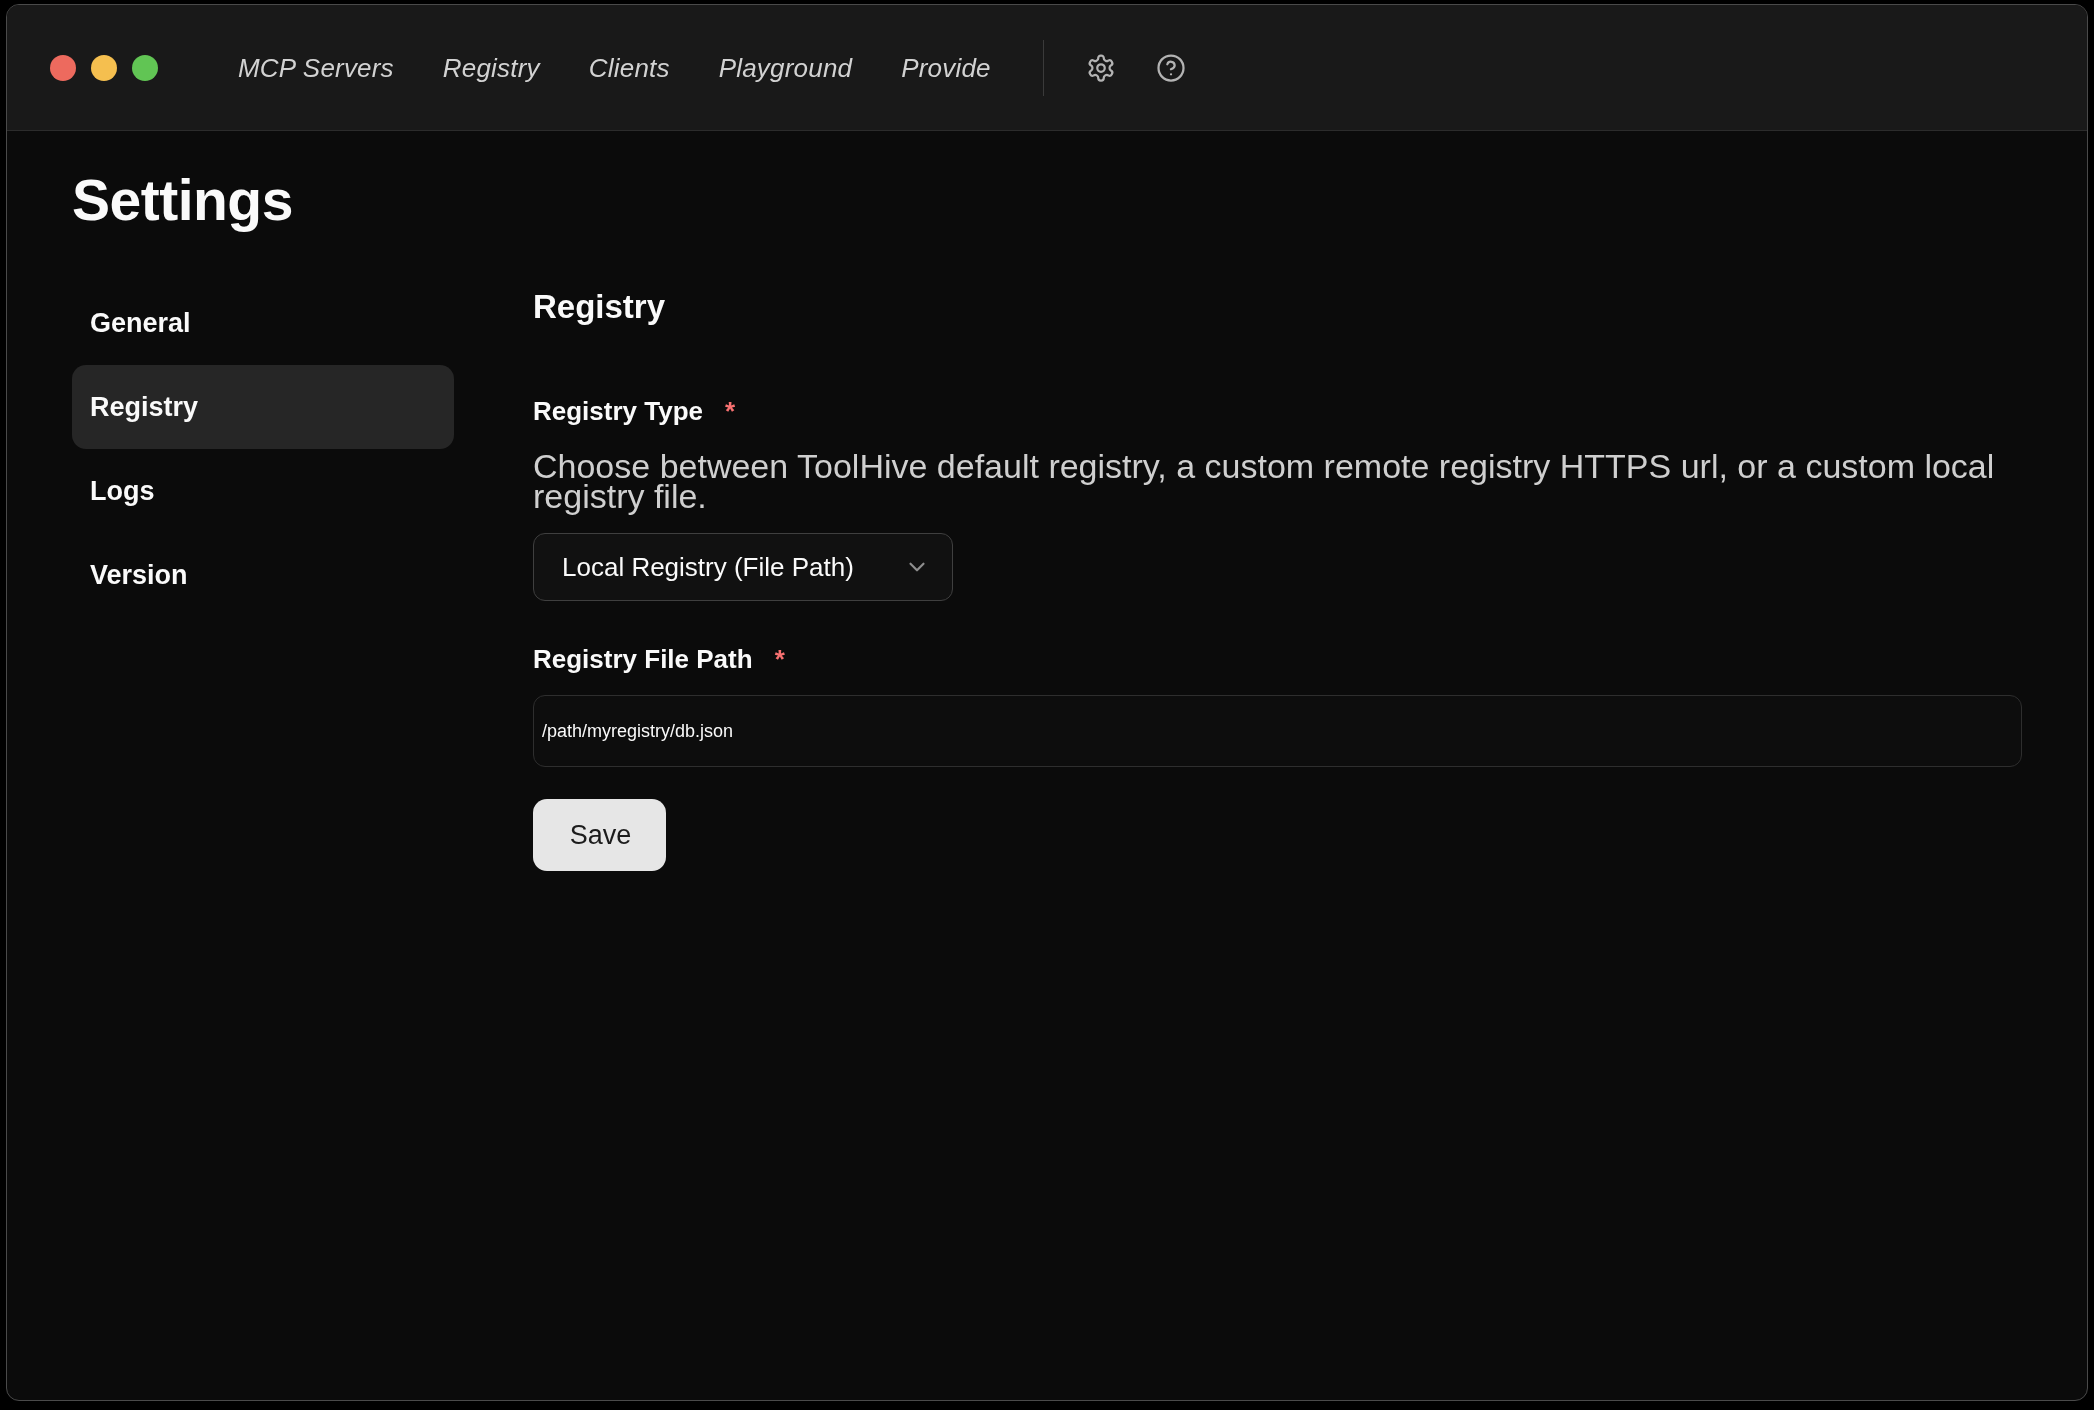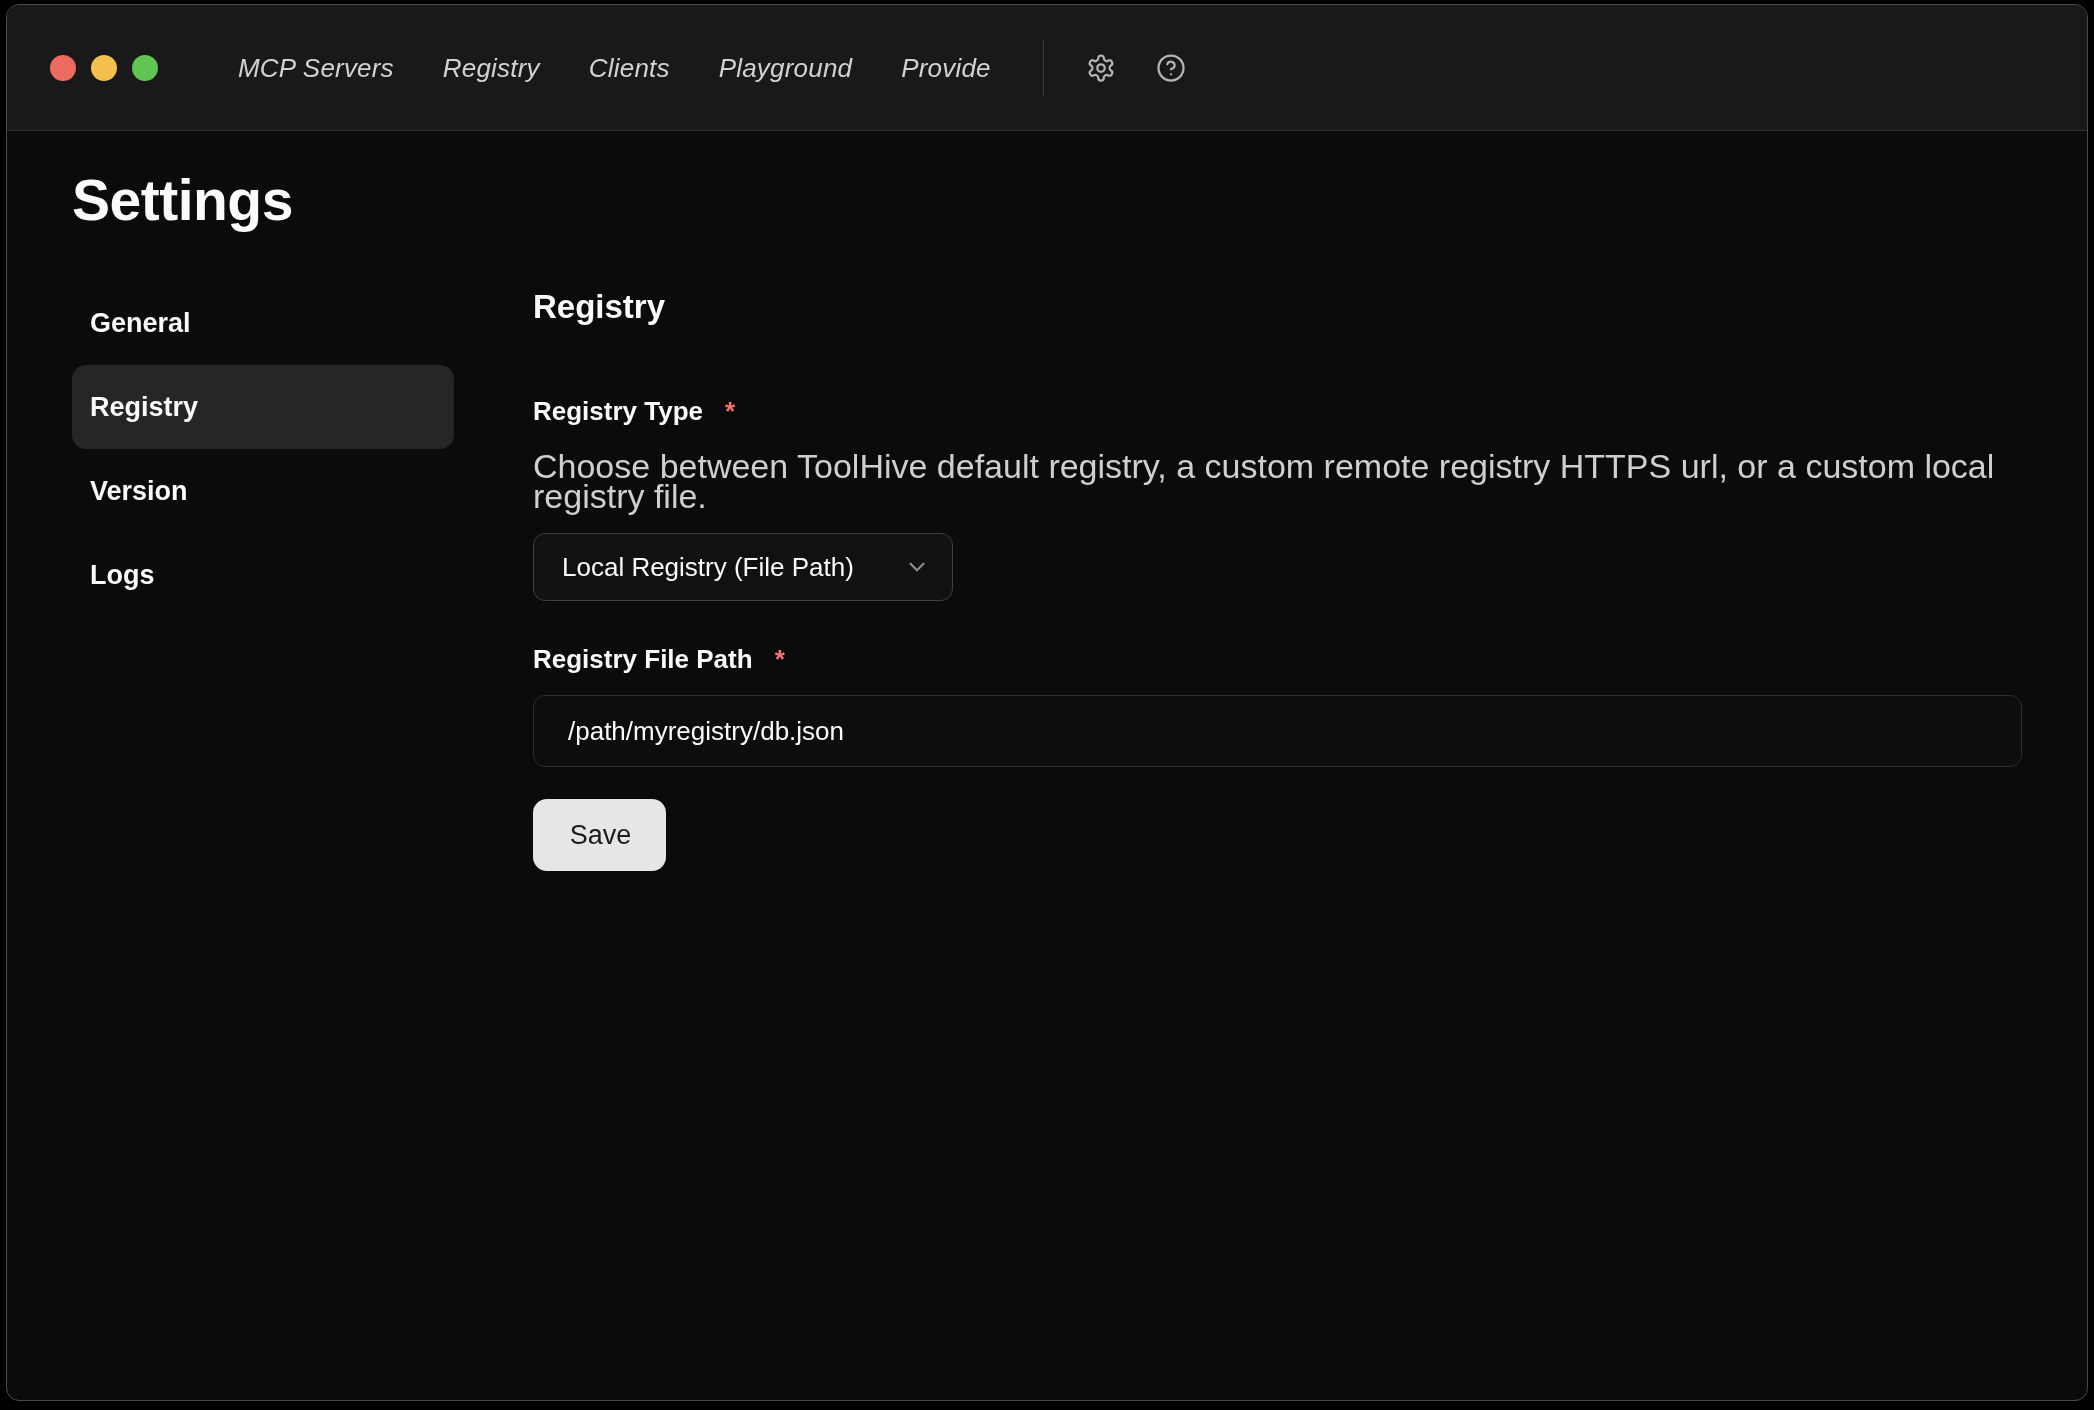--- a/index.html
+++ b/index.html
@@ -94,22 +94,22 @@
     cursor:default;
   }
   .chev { color:#8e8e8e; display:flex; }
   .chev svg { width:26px; height:26px; }
   .text-input {
     margin-top:20px;
     width:100%; height:72px;
     background:#0d0d0d;
     border:1px solid #2e2e2e;
     border-radius:12px;
-    padding:0 34px;
-    font-size:26px; color:#fafafa;
+    padding:0 8px;
+    font-size:18px; color:#fafafa;
     font-family:"Liberation Sans", sans-serif;
     outline:none; display:block;
   }
   .save-btn {
     margin-top:32px;
     width:133px; height:72px;
     background:#e6e6e6; color:#1c1c1c;
     border:none; border-radius:14px;
     font-size:27px; font-weight:500;
     font-family:"Liberation Sans", sans-serif;
@@ -163,24 +163,24 @@
     <div class="layout">
 
       <div class="sidebar">
         <div class="side-item">
           <span>General</span>
         </div>
         <div class="side-item active">
           <span>Registry</span>
         </div>
         <div class="side-item">
+          <span>Logs</span>
+        </div>
+        <div class="side-item">
           <span>Version</span>
-        </div>
-        <div class="side-item">
-          <span>Logs</span>
         </div>
       </div>
 
       <div class="main">
         <h2 class="section-heading">Registry</h2>
 
         <div class="field-label-row">
           <span class="field-label">Registry Type</span>
           <span class="required">*</span>
         </div>

